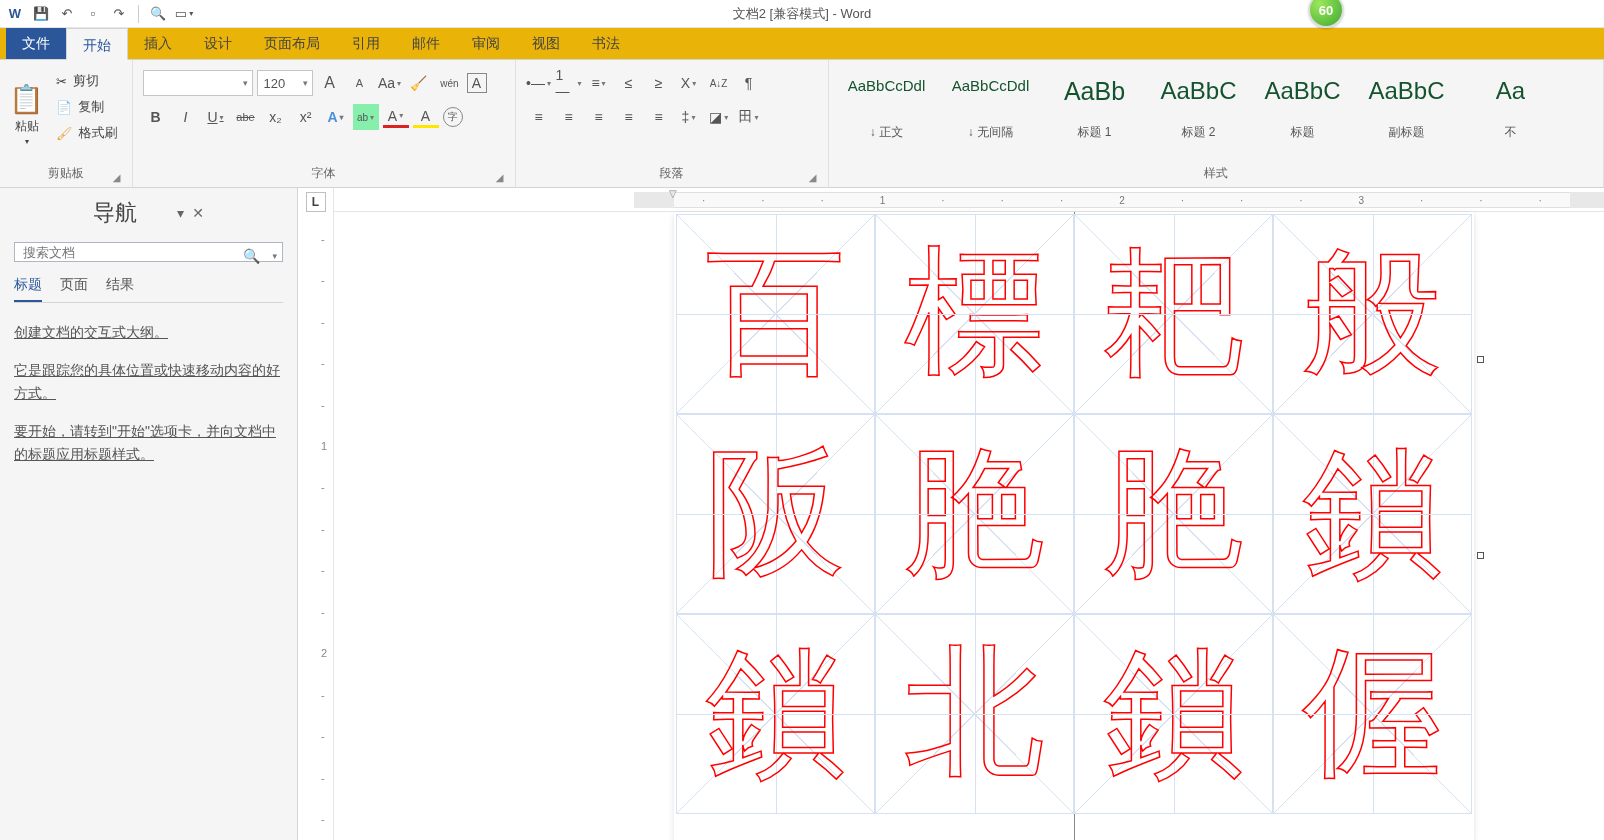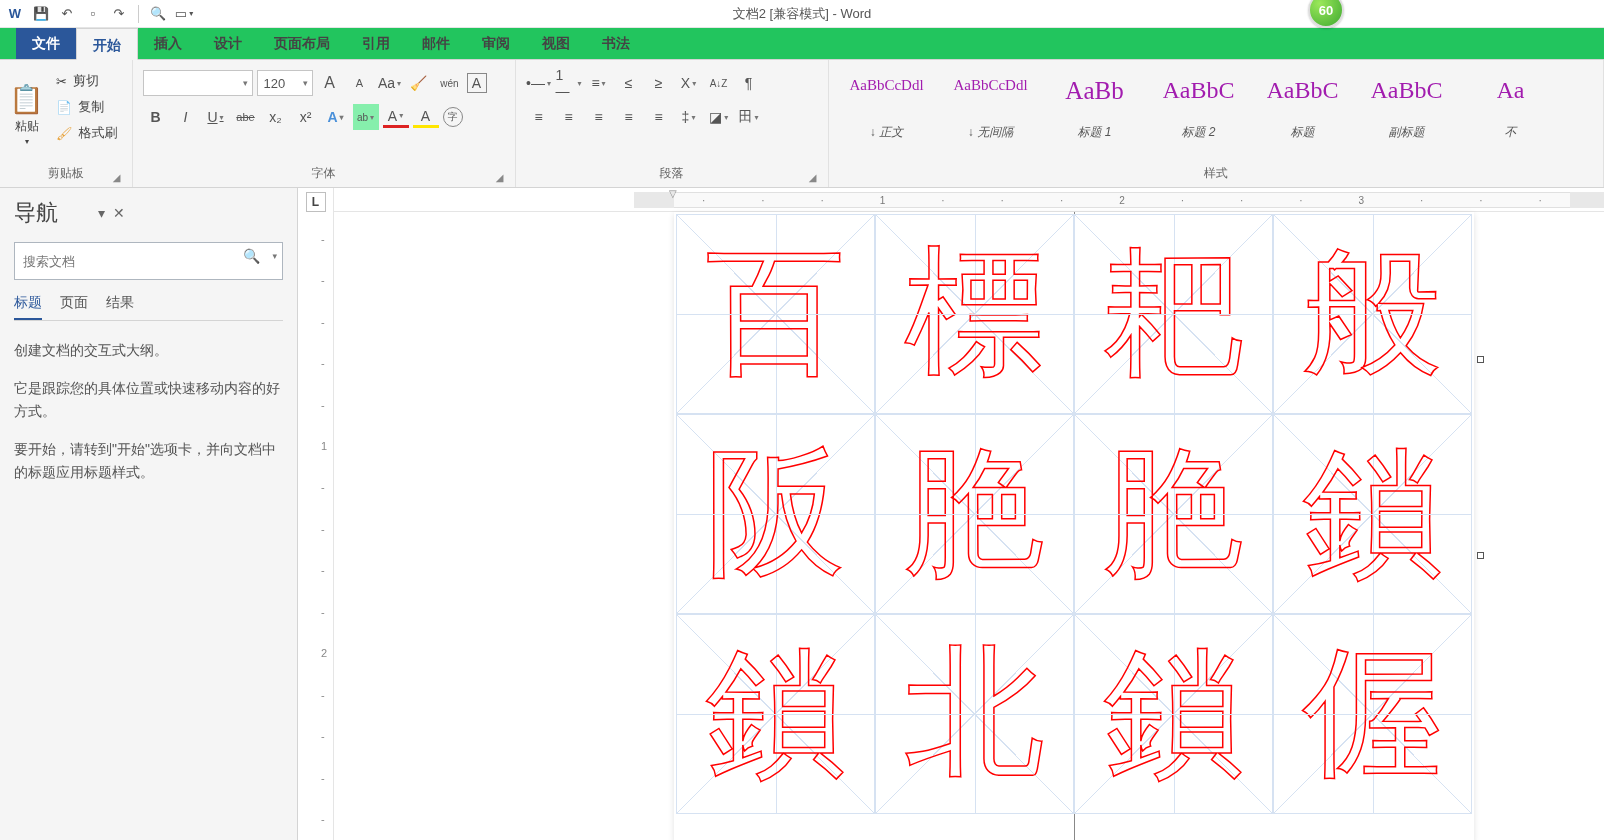--- a/index.html
+++ b/index.html
@@ -6,21 +6,21 @@
 body { width: 1604px; height: 840px; overflow: hidden; background: #fff; color: #444; user-select: none; }
 
 
 .titlebar { height: 28px; background: #fff; display: flex; align-items: center; border-bottom: 1px solid #e5e5e5; position: relative; }
 .qat { display: flex; align-items: center; gap: 4px; padding-left: 4px; }
 .qat-btn { width: 22px; height: 22px; display: flex; align-items: center; justify-content: center; color: #555; font-size: 13px; }
 .app-title { position: absolute; left: 0; right: 0; text-align: center; font-size: 13px; color: #555; pointer-events: none; }
 .badge60 { position: absolute; right: 260px; top: -8px; width: 36px; height: 36px; border-radius: 50%; background: radial-gradient(circle at 30% 30%, #9be85a, #3fa931); color: #fff; font-weight: bold; font-size: 13px; display: flex; align-items: center; justify-content: center; border: 2px solid #ddd; box-shadow: 0 1px 2px rgba(0,0,0,.2); }
 
 
-.tabs { height: 32px; display: flex; align-items: flex-end; background: #22c55e; border-bottom: 1px solid #d4d4d4; padding-left: 16px; font-weight: bold; }
+.tabs { height: 32px; display: flex; align-items: flex-end; background: #eab308; border-bottom: 1px solid #d4d4d4; padding-left: 6px; }
 .tab { padding: 0 16px; height: 32px; line-height: 32px; font-size: 14px; color: #444; }
 .tab.file { background: #2b579a; color: #fff; }
 .tab.active { border: 1px solid #d4d4d4; border-bottom: 1px solid #f5f5f5; background: #f5f5f5; color: #2b579a; margin-bottom: -1px; }
 
 
 .ribbon { height: 128px; background: #f5f5f5; display: flex; border-bottom: 1px solid #d4d4d4; }
 .group { border-right: 1px solid #e1e1e1; display: flex; flex-direction: column; padding: 4px 6px 0; }
 .group-body { flex: 1; display: flex; }
 .group-label { height: 22px; font-size: 12px; color: #666; text-align: center; position: relative; }
 .group-launcher { position: absolute; right: 2px; bottom: 3px; width: 14px; height: 14px; font-size: 10px; color: #888; display: flex; align-items: center; justify-content: center; }
@@ -37,40 +37,40 @@
 .dd .arrow { position: absolute; right: 4px; font-size: 9px; color: #777; }
 .rb { width: 26px; height: 26px; display: flex; align-items: center; justify-content: center; font-size: 14px; color: #555; }
 .rb.dd-arrow::after { content: "▾"; font-size: 8px; margin-left: 2px; color: #777; }
 
 
 .para-rows { display: flex; flex-direction: column; gap: 8px; width: 300px; padding: 6px 4px; }
 
 
 .styles-body { display: flex; padding: 4px 0; }
 .style-item { width: 100px; height: 78px; border: 1px solid transparent; display: flex; flex-direction: column; align-items: center; justify-content: space-between; padding: 6px 4px; margin: 2px; }
-.style-sample { font-family: Liberation Serif, serif; color: #a21caf; font-size: 16px; overflow: hidden; white-space: nowrap; }
-.style-name { font-size: 12px; color: #555; font-style: italic; }
+.style-sample { font-family: Liberation Sans, sans-serif; color: #14532d; font-size: 16px; overflow: hidden; white-space: nowrap; }
+.style-name { font-size: 12px; color: #555; }
 
 
 .workspace { display: flex; height: calc(840px - 188px); }
 
 
 .navpane { width: 298px; background: #f5f5f5; border-right: 1px solid #d4d4d4; padding: 10px 14px; display: flex; flex-direction: column; }
-.nav-header { display: flex; align-items: center; justify-content: flex-start; gap: 40px; }
+.nav-header { display: flex; align-items: center; justify-content: center; gap: 40px; }
 .nav-title { font-size: 22px; color: #444; }
 .nav-close { display: flex; gap: 8px; color: #666; font-size: 14px; }
 .nav-search { margin-top: 14px; position: relative; }
-.nav-search input { width: 100%; height: 38px; padding: 0 34px 0 8px; border: 1px solid #aeb6bf; font-size: 13px; }
+.nav-search input { width: 100%; height: 20px; padding: 0 34px 0 8px; border: 1px solid #aeb6bf; font-size: 13px; }
 .nav-search .mag { position: absolute; right: 22px; top: 6px; color: #2b579a; font-size: 14px; }
 .nav-search .sarrow { position: absolute; right: 6px; top: 9px; font-size: 9px; color: #777; }
 .nav-tabs { display: flex; gap: 18px; margin-top: 14px; border-bottom: 1px solid #d4d4d4; }
 .nav-tab { padding-bottom: 6px; font-size: 14px; color: #555; }
 .nav-tab.active { color: #2b579a; border-bottom: 2px solid #2b579a; font-weight: 500; }
 .nav-body { margin-top: 18px; font-size: 14px; color: #555; line-height: 1.6; }
-.nav-body p { margin-bottom: 16px; }
+.nav-body p { margin-bottom: 16px; text-decoration: underline; }
 
 
 .vrule-col { width: 36px; background: #fff; border-right: 1px solid #e5e5e5; position: relative; }
 .tab-selector { width: 20px; height: 20px; border: 1px solid #bfbfbf; background: #fff; display: flex; align-items: center; justify-content: center; font-weight: bold; color: #444; font-size: 12px; margin: 4px auto; }
 .vticks { position: absolute; top: 30px; bottom: 0; right: 6px; display: flex; flex-direction: column; justify-content: space-around; font-size: 11px; color: #888; }
 
 
 .docarea { flex: 1; background: #fff; position: relative; overflow: hidden; }
 .hruler { height: 24px; background: #fff; border-bottom: 1px solid #e5e5e5; position: relative; }
 .hruler-track { position: absolute; left: 300px; right: 0; top: 4px; height: 16px; background: #f9f9f9; border: 1px solid #e0e0e0; }

